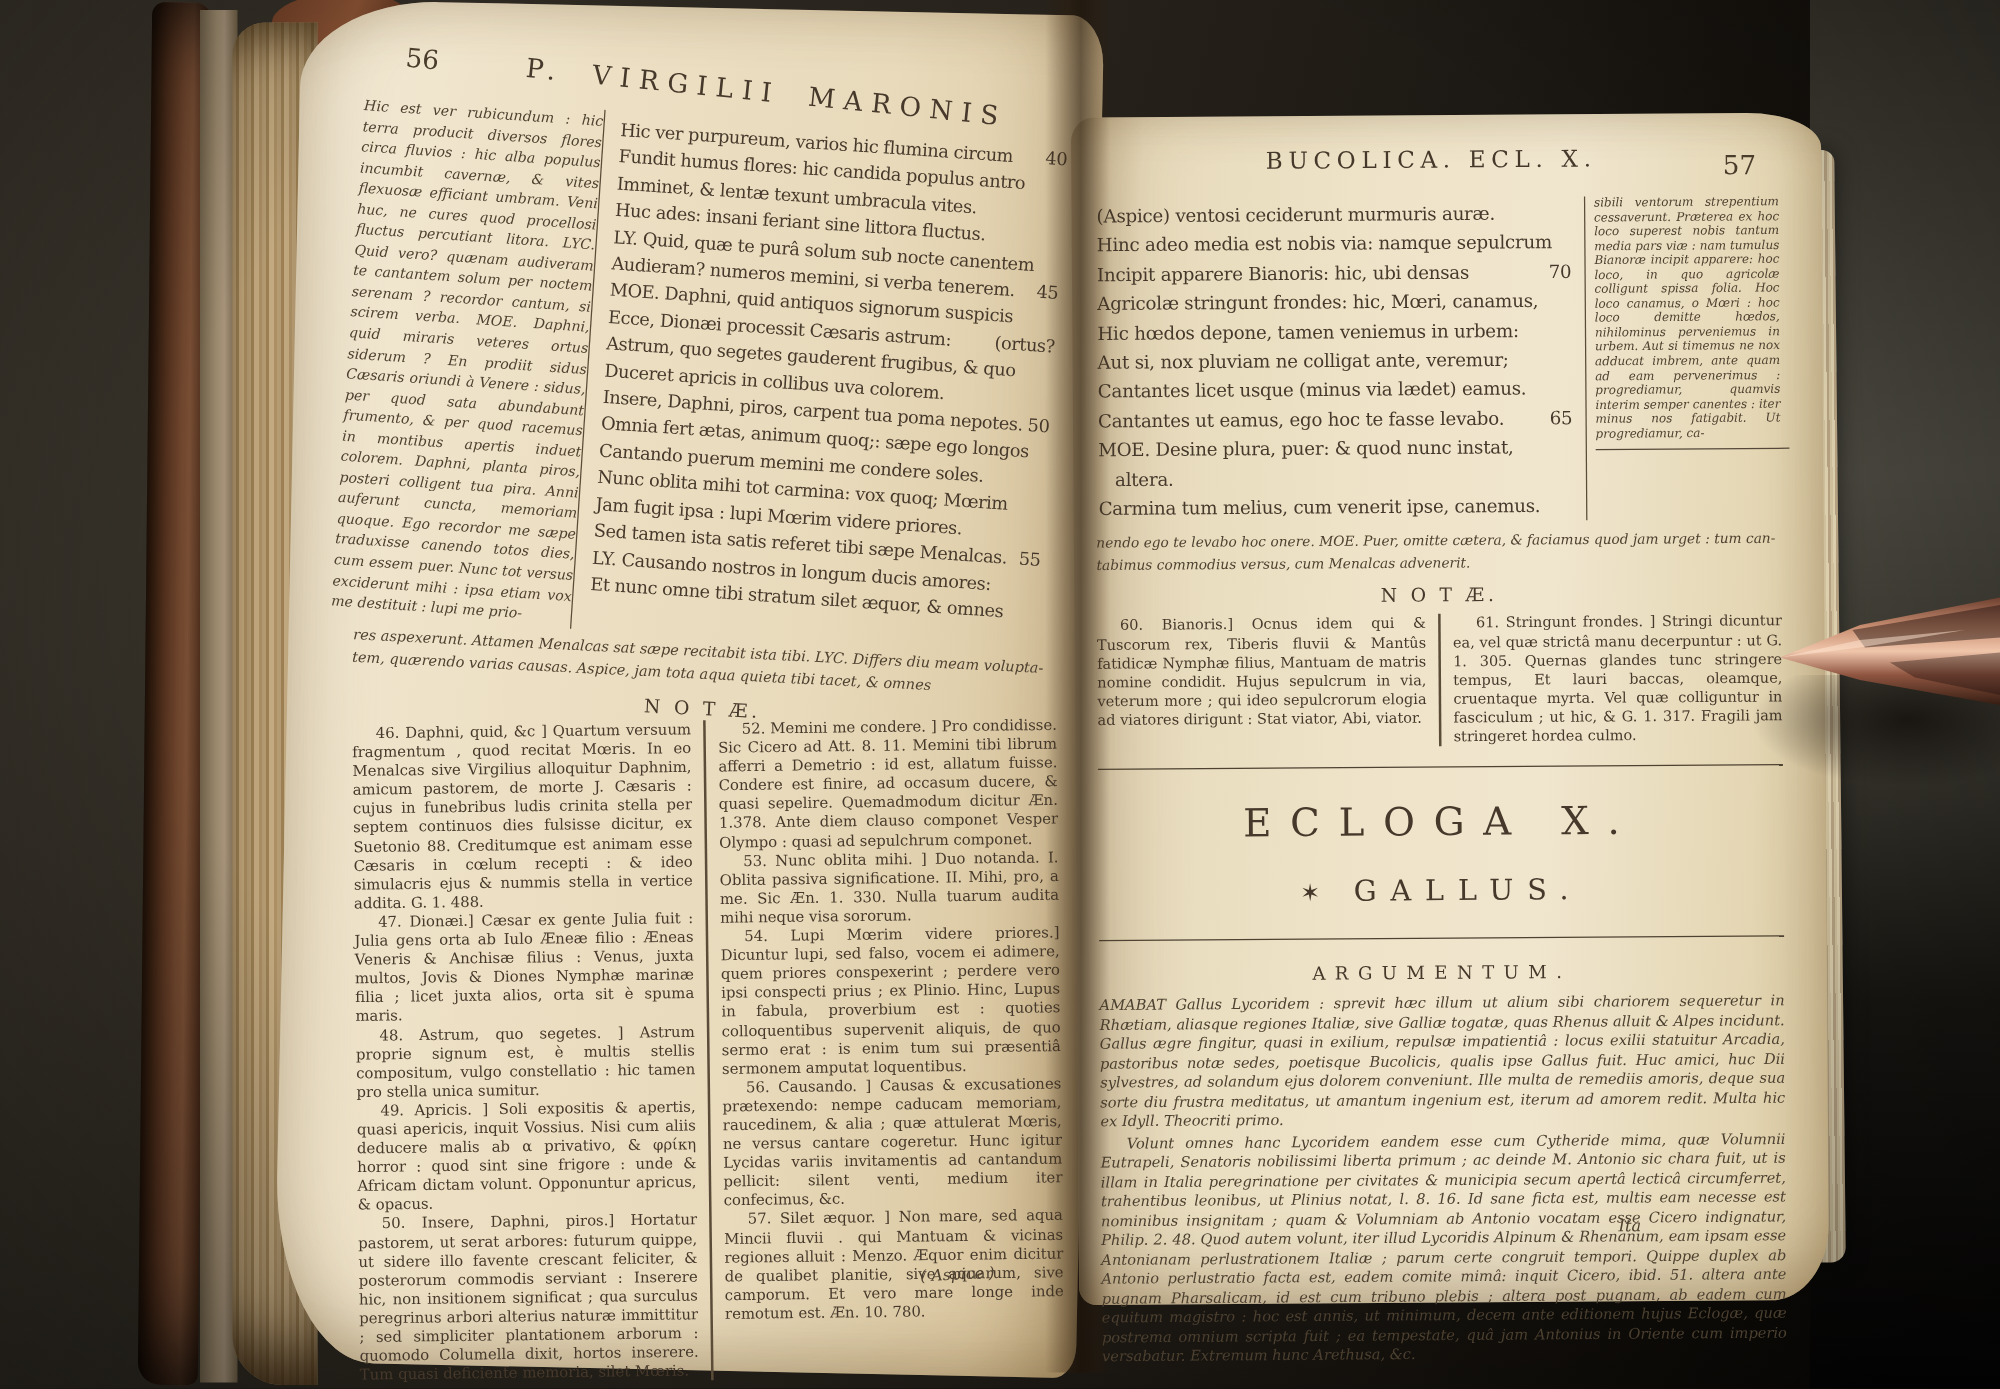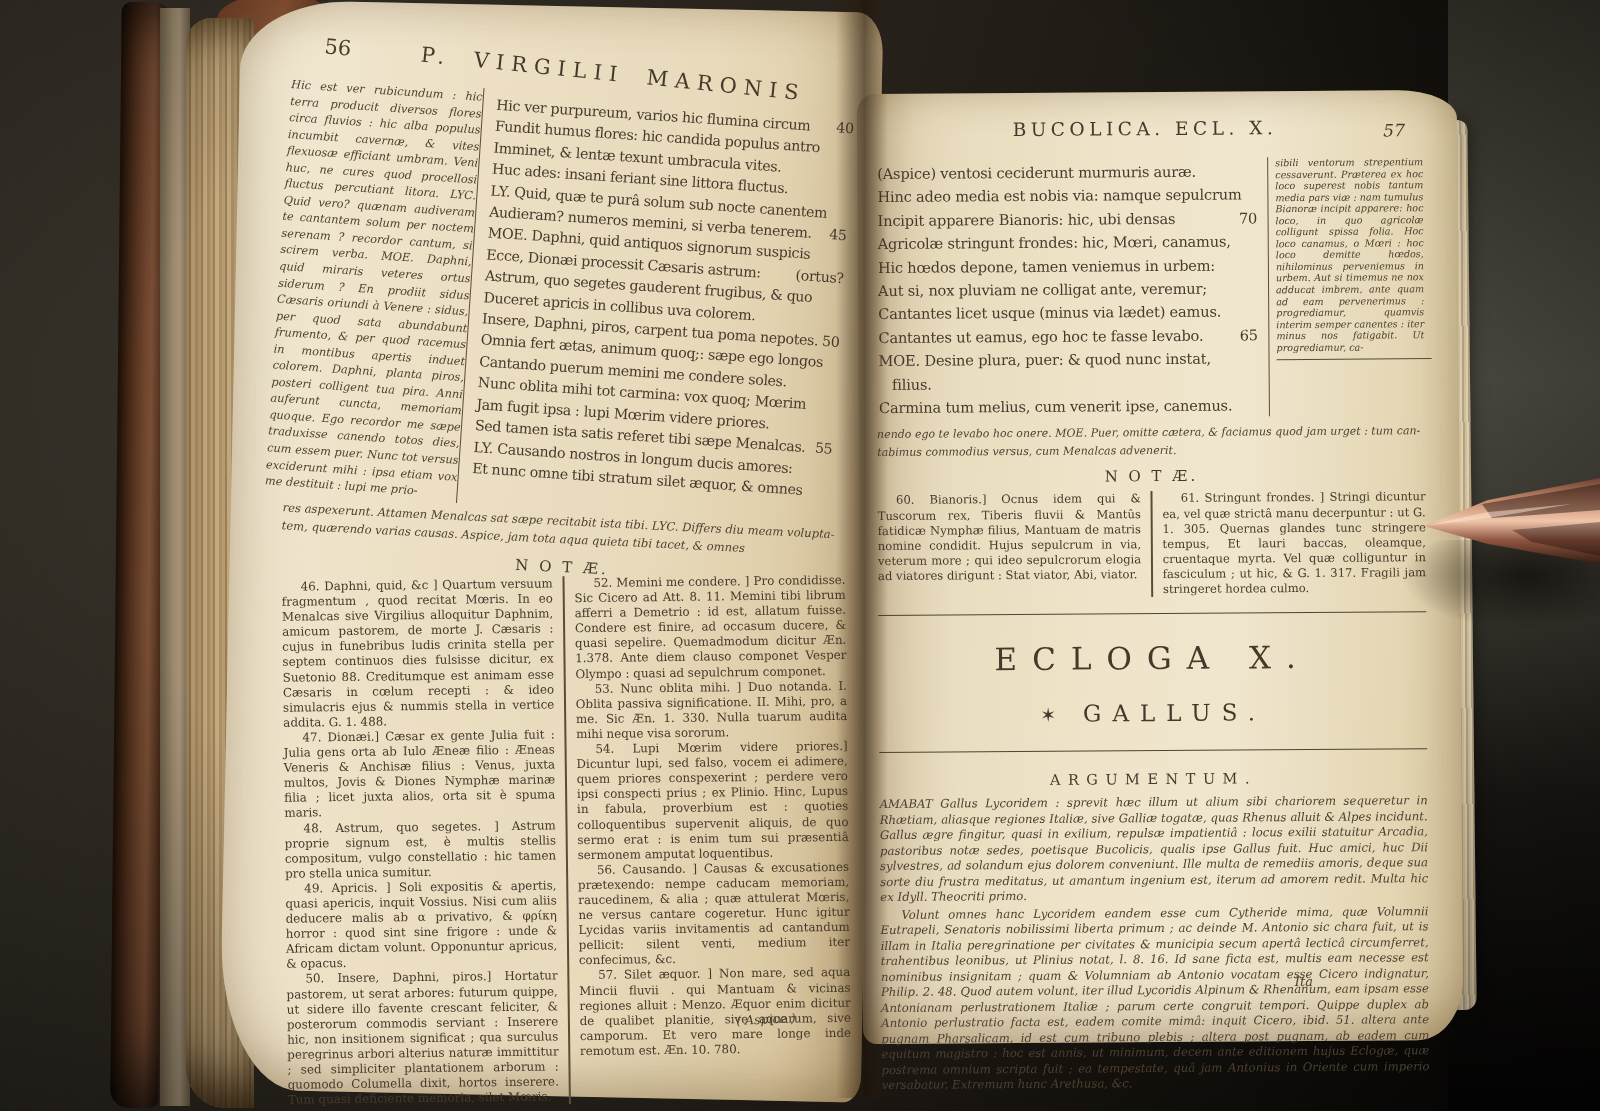--- a/index.html
+++ b/index.html
@@ -38,21 +38,21 @@
     background:linear-gradient(93deg,#d3c29d 0%,#e7dabb 9%,#efe4c9 40%,#f0e6ce 62%,#e4d6b3 88%,#d5c49d 100%);
     box-shadow:inset 55px 0 70px -40px rgba(90,60,24,.45), inset -35px 0 50px -30px rgba(110,82,42,.33), inset 0 -55px 70px -45px rgba(100,72,34,.4), inset 0 25px 40px -30px rgba(120,92,52,.22);}
   
   .pg-inner-l{position:absolute;left:52px;top:30px;width:564px;}
   .pg-inner-r{position:absolute;left:18px;top:26px;width:548px;}
   .pg-head{position:relative;height:46px;}
   .folio{font-size:21px;color:#4a3d2c;}
   .folio-l{position:absolute;left:32px;top:4px;transform:rotate(4deg);}
   .running-l{position:absolute;left:88px;top:6px;width:470px;text-align:center;font-size:21px;letter-spacing:7px;word-spacing:9px;transform:rotate(4.6deg);transform-origin:left top;white-space:nowrap;}
   .running-r{position:absolute;left:70px;top:0;width:400px;text-align:center;font-size:18.5px;letter-spacing:4.5px;white-space:nowrap;}
-  .folio-r{position:absolute;right:18px;top:4px;font-style:italic;font-size:17px;}
+  .folio-r{position:absolute;right:18px;top:4px;font-size:21px;}
   .cols{display:flex;}
   .vrule{width:1.5px;background:#5a4c38;align-self:stretch;}
   .margin-note{font-style:italic;text-align:justify;color:#4e4130;}
   .mn-l{width:236px;font-size:11.3px;line-height:16.55px;padding-top:2px;}
   .mn-r{width:148px;font-size:9.6px;line-height:11.55px;padding-left:7px;}
   .verse{flex:1;}
   .verse-l{padding:6px 0 0 13px;font-size:14.2px;letter-spacing:-.35px;line-height:21.4px;}
   .verse-r{padding:2px 10px 0 2px;font-size:14.6px;letter-spacing:-.2px;line-height:23.4px;}
   .vline{display:flex;white-space:pre;}
   .vnum{margin-left:auto;padding-left:4px;}
@@ -169,21 +169,21 @@
         <div class="verse verse-r">
             <div class="vline"><span class="vt">(Aspice) ventosi ceciderunt murmuris auræ.</span><span class="vnum"></span></div>
             <div class="vline"><span class="vt">Hinc adeo media est nobis via: namque sepulcrum</span><span class="vnum"></span></div>
             <div class="vline"><span class="vt">Incipit apparere Bianoris: hic, ubi densas</span><span class="vnum">70</span></div>
             <div class="vline"><span class="vt">Agricolæ stringunt frondes: hic, Mœri, canamus,</span><span class="vnum"></span></div>
             <div class="vline"><span class="vt">Hic hœdos depone, tamen veniemus in urbem:</span><span class="vnum"></span></div>
             <div class="vline"><span class="vt">Aut si, nox pluviam ne colligat ante, veremur;</span><span class="vnum"></span></div>
             <div class="vline"><span class="vt">Cantantes licet usque (minus via lædet) eamus.</span><span class="vnum"></span></div>
             <div class="vline"><span class="vt">Cantantes ut eamus, ego hoc te fasse levabo.</span><span class="vnum">65</span></div>
             <div class="vline"><span class="vt">MOE. Desine plura, puer: &amp; quod nunc instat,</span><span class="vnum"></span></div>
-            <div class="vline"><span class="vt">   filius.</span><span class="vnum"></span></div>
+            <div class="vline"><span class="vt">   altera.</span><span class="vnum"></span></div>
             <div class="vline"><span class="vt">Carmina tum melius, cum venerit ipse, canemus.</span><span class="vnum"></span></div>
           </div>
         <div class="vrule"></div>
         <div>
           <div class="margin-note mn-r">sibili ventorum strepentium cessaverunt.  Præterea ex hoc loco superest nobis tantum media pars viæ : nam tumulus Bianoræ incipit apparere: hoc loco, in quo agricolæ colligunt spissa folia.  Hoc loco canamus, o Mœri : hoc loco demitte hœdos, nihilominus perveniemus in urbem.  Aut si timemus ne nox adducat imbrem, ante quam ad eam pervenerimus : progrediamur, quamvis interim semper canentes : iter minus nos fatigabit.  Ut progrediamur, ca-</div>
           <div class="hr-small" style="margin-left:7px;"></div>
         </div>
       </div>
       <div class="paraphrase" style="font-size:11px;">
           <div>nendo ego te levabo hoc onere.   MOE.  Puer, omitte cætera, &amp; faciamus quod jam urget : tum can-</div>

